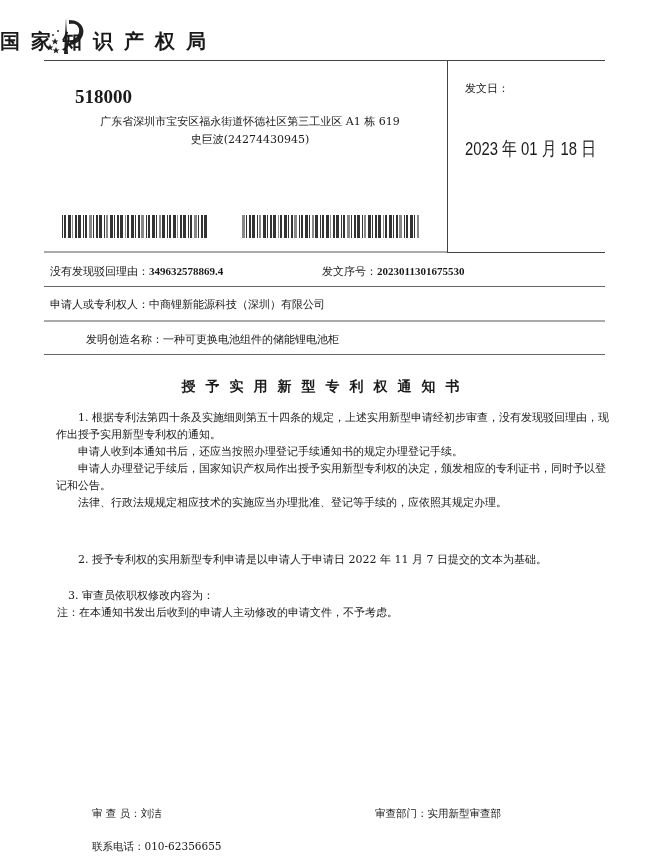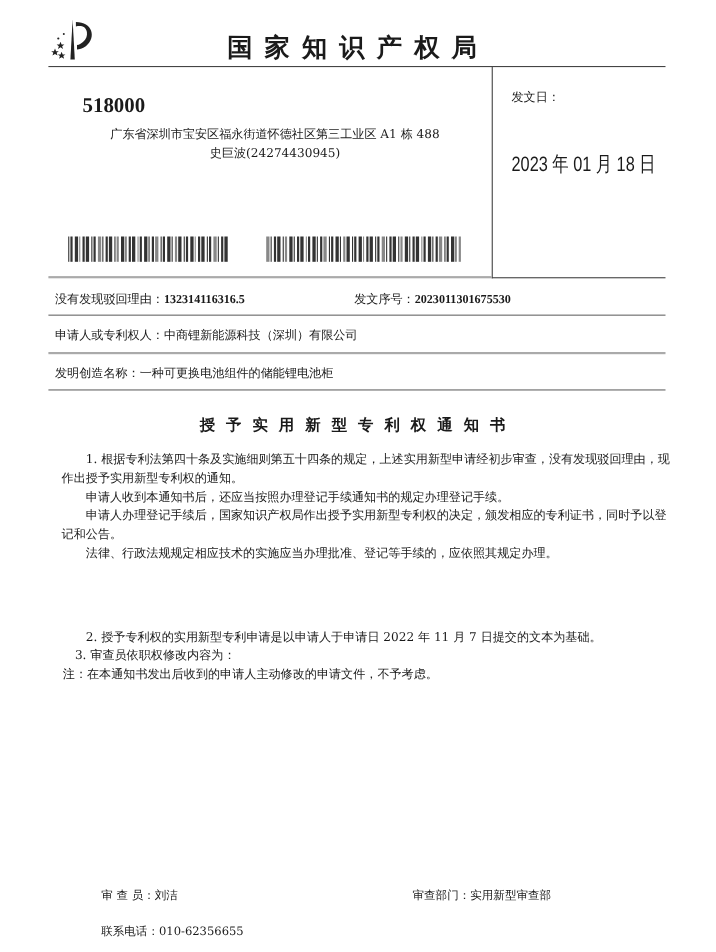--- a/index.html
+++ b/index.html
@@ -1,21 +1,21 @@
 <!DOCTYPE html>
 <html><head>
   <meta charset="utf-8">
   <style>
     html, body { margin: 0; padding: 0; background: #ffffff; }
     body { width: 651px; height: 865px; position: relative; overflow: hidden;
       font-family: "DejaVu Serif", "Liberation Serif", serif; color: #1a1a1a; }
     .abs { position: absolute; }
     .logo { left: 44px; top: 14px; width: 50px; height: 42px; }
-    .agency { left: 0; width: 651px; top: 28px; text-align: center;
-      font-family: "DejaVu Sans", sans-serif; font-weight: bold; font-size: 23px; letter-spacing: 11px; }
+    .agency { left: 0; width: 651px; top: 28px; text-align: left;
+      font-family: "DejaVu Sans", sans-serif; font-weight: bold; font-size: 20px; letter-spacing: 11px; }
     .hline { height: 0; border-top: 1.5px solid #444; }
     .hline.gray { border-top: 2px solid #aaa; }
     .vline { width: 0; border-left: 1.5px solid #444; }
     .zip { left: 75px; top: 86px; font-family: "Liberation Serif", serif; font-weight: bold; font-size: 19px; }
     .addr { left: 60px; width: 380px; text-align: center; font-size: 11px; }
     .sendlabel { left: 465px; top: 81px; font-size: 11px; }
     .senddate { left: 465px; top: 136px; font-family: "Liberation Sans", sans-serif; font-size: 19px; transform: scaleX(0.78); transform-origin: left; letter-spacing: 0; }
     .barcode { top: 215px; height: 23px; display: flex; }
     .barcode span { display: block; height: 100%; background: #333; margin-right: 1px; }
     .row { left: 50px; font-size: 11px; }
@@ -43,21 +43,21 @@
   </svg>
 </div>
 <div class="abs agency">国家知识产权局</div>
 
 <div class="abs hline" style="left:44px; top:60px; width:561px;"></div>
 <div class="abs vline" style="left:447px; top:60px; height:193px;"></div>
 <div class="abs hline" style="left:447px; top:252px; width:158px;"></div>
 <div class="abs hline gray" style="left:44px; top:251px; width:403px;"></div>
 
 <div class="abs zip">518000</div>
-<div class="abs addr" style="top:114px;">广东省深圳市宝安区福永街道怀德社区第三工业区 A1 栋 488</div>
+<div class="abs addr" style="top:114px;">广东省深圳市宝安区福永街道怀德社区第三工业区 A1 栋 619</div>
 <div class="abs addr" style="top:132px;">史巨波(24274430945)</div>
 
 <div class="abs sendlabel">发文日：</div>
 <div class="abs senddate">2023 年 01 月 18 日</div>
 
 <div class="abs barcode" style="left:62px; width:148px;" id="bc1">
     <span style="width: 1px; margin-right: 1px; background: rgb(51, 51, 51);"></span>
     <span style="width: 2px; margin-right: 2px; background: rgb(51, 51, 51);"></span>
     <span style="width: 3px; margin-right: 1px; background: rgb(51, 51, 51);"></span>
     <span style="width: 1px; margin-right: 2px; background: rgb(136, 136, 136);"></span>
@@ -148,47 +148,47 @@
     <span style="width: 2px; margin-right: 1px; background: rgb(51, 51, 51);"></span>
     <span style="width: 3px; margin-right: 2px; background: rgb(136, 136, 136);"></span>
     <span style="width: 1px; margin-right: 1px; background: rgb(51, 51, 51);"></span>
     <span style="width: 2px; margin-right: 2px; background: rgb(51, 51, 51);"></span>
     <span style="width: 3px; margin-right: 1px; background: rgb(51, 51, 51);"></span>
     <span style="width: 1px; margin-right: 2px; background: rgb(51, 51, 51);"></span>
     <span style="width: 2px; margin-right: 1px; background: rgb(136, 136, 136);"></span>
   </div>
 
 <div class="abs row" style="top:264px;">
-  <span>没有发现驳回理由：</span><b>132314116316.5</b>
+  <span>没有发现驳回理由：</span><b>349632578869.4</b>
 </div>
 <div class="abs row" style="left:322px; top:264px;">
   <span>发文序号：</span><b>2023011301675530</b>
 </div>
 <div class="abs hline" style="left:44px; top:286px; width:561px; border-top-color:#666;"></div>
 
 <div class="abs row" style="top:297px;">
   <span>申请人或专利权人：</span><span>中商锂新能源科技（深圳）有限公司</span>
 </div>
 <div class="abs hline gray" style="left:44px; top:320px; width:561px;"></div>
 
-<div class="abs row" style="top:332px;">
+<div class="abs row" style="top:332px;margin-left:36px;">
   <span>发明创造名称：</span><span>一种可更换电池组件的储能锂电池柜</span>
 </div>
 <div class="abs hline" style="left:44px; top:354px; width:561px; border-top-color:#666;"></div>
 
 <div class="abs title2">授予实用新型专利权通知书</div>
 
 <div class="abs para" style="top:409px;">
   <p>1. 根据专利法第四十条及实施细则第五十四条的规定，上述实用新型申请经初步审查，没有发现驳回理由，现作出授予实用新型专利权的通知。</p>
   <p>申请人收到本通知书后，还应当按照办理登记手续通知书的规定办理登记手续。</p>
   <p>申请人办理登记手续后，国家知识产权局作出授予实用新型专利权的决定，颁发相应的专利证书，同时予以登记和公告。</p>
   <p>法律、行政法规规定相应技术的实施应当办理批准、登记等手续的，应依照其规定办理。</p>
 </div>
 
-<div class="abs para" style="top:571px;">
+<div class="abs para" style="top:551px;">
   <p>2. 授予专利权的实用新型专利申请是以申请人于申请日 2022 年 11 月 7 日提交的文本为基础。</p>
 </div>
 
 <div class="abs para" style="top:587px; left:56px;">
   <p style="text-indent:1.1em;">3. 审查员依职权修改内容为：</p>
   <p style="text-indent:0.1em;">注：在本通知书发出后收到的申请人主动修改的申请文件，不予考虑。</p>
 </div>
 
 <div class="abs foot" style="left:92px; top:807px;">审 查 员：刘洁</div>
 <div class="abs foot" style="left:339px; top:807px;margin-left:36px;">审查部门：实用新型审查部</div>

